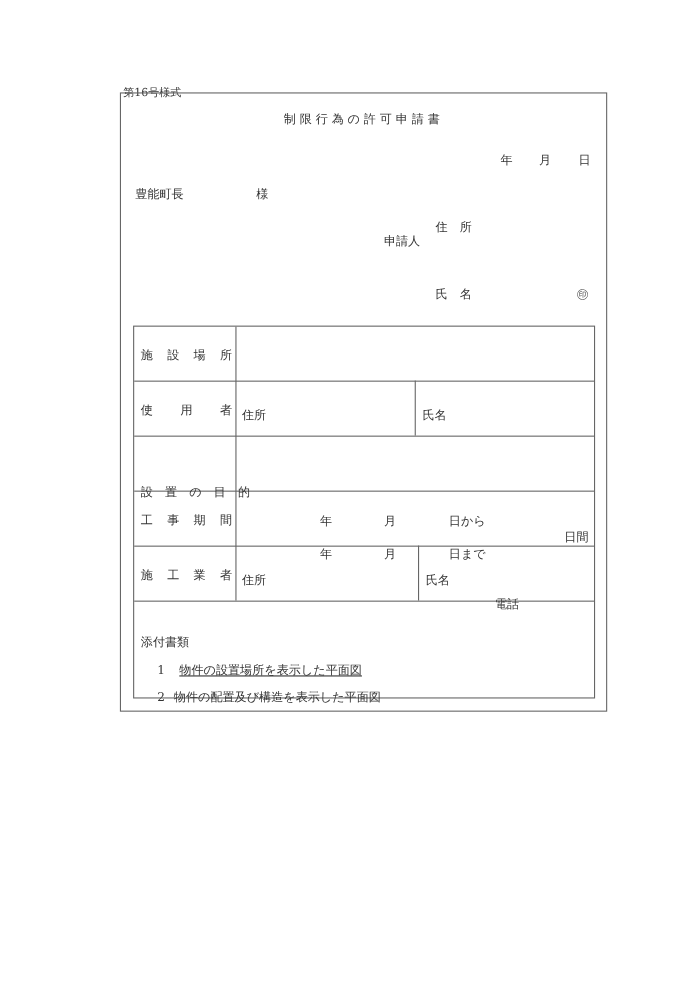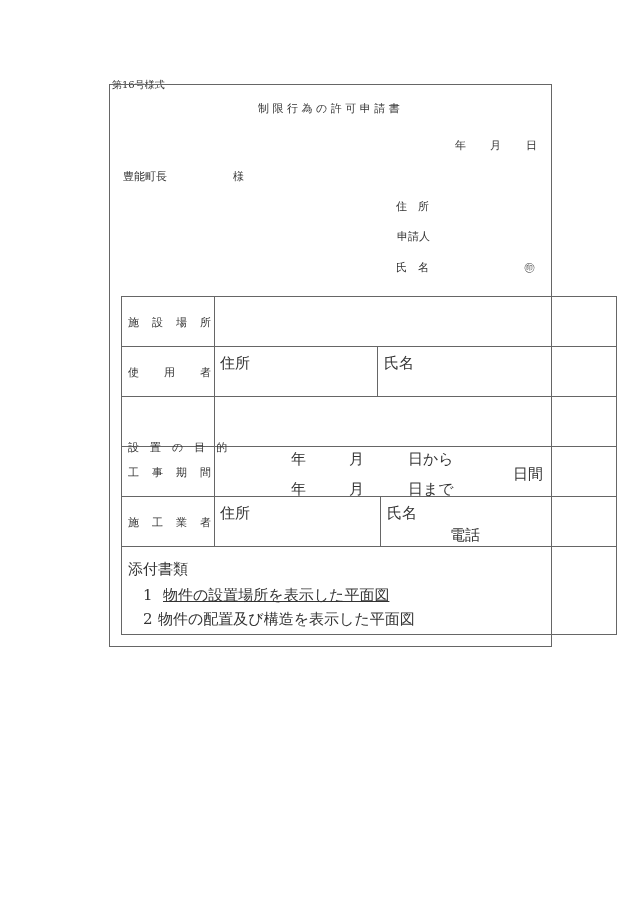--- a/index.html
+++ b/index.html
@@ -22,52 +22,52 @@
     }
     .title { left: 258px; top: 103px; font-size: 11px; letter-spacing: 3.5px; }
     .date-part { top: 140px; font-size: 11px; }
     .addressee { left: 123px; top: 171px; }
     .sama { left: 233px; top: 171px; }
     .app-label { font-size: 11px; }
     .seal { left: 524px; top: 262px; font-size: 11px; }
 
     .table {
       position: absolute; left: 121px; top: 296px;
-      width: 496px; height: 339px;
+      width: 420px; height: 339px;
       border: 1px solid #666;
       box-sizing: border-box;
     }
     .hline { position: absolute; left: 0; width: 100%; height: 0; border-top: 1px solid #666; }
     .vline { position: absolute; width: 0; border-left: 1px solid #666; }
     .cell-label {
       position: absolute; left: 6px;
       font-size: 11px; line-height: 1;
       white-space: nowrap;
     }
-    .cell-text { position: absolute; font-size: 15px; line-height: 1; white-space: nowrap; }
+    .cell-text { position: absolute; font-size: 11px; line-height: 1; white-space: nowrap; margin-top: 16px; }
     .input-area { position: absolute; }
   </style>
 </head>
 <body>
 
 <div class="abs form-number">第16号様式</div>
 
 <div class="outer-box"></div>
 
 <div class="abs title">制限行為の許可申請書</div>
 
 <div class="abs date-part" style="left:455px;">年</div>
 <div class="abs date-part" style="left:490px;">月</div>
 <div class="abs date-part" style="left:526px;">日</div>
 
 <div class="abs addressee">豊能町長</div>
 <div class="abs sama">様</div>
 
 <div class="abs app-label" style="left:396px; top:201px;">住　所</div>
-<div class="abs app-label" style="left:349px; top:231px;margin-left:48px;">申請人</div>
+<div class="abs app-label" style="left:349px; top:214px;">申請人</div>
 <div class="abs app-label" style="left:396px; top:262px;">氏　名</div>
 <div class="abs seal">㊞</div>
 
 <div class="table">
 
   <div class="hline" style="top:49px;"></div>
   <div class="hline" style="top:99px;"></div>
   <div class="hline" style="top:149px;"></div>
   <div class="hline" style="top:199px;"></div>
   <div class="hline" style="top:249px;"></div>

